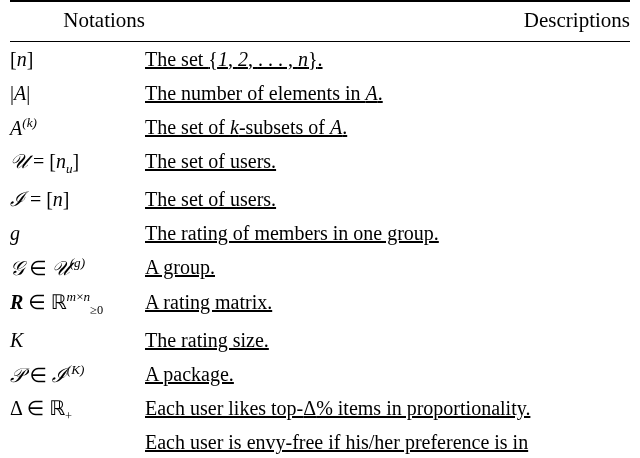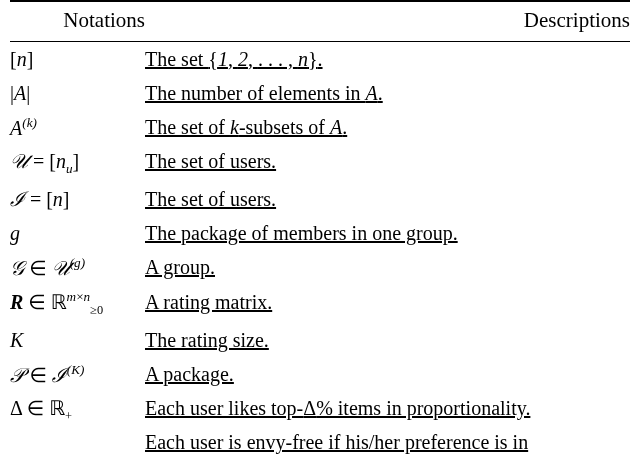--- a/index.html
+++ b/index.html
@@ -121,21 +121,21 @@
       <tr>
         <td class="notation"><span class="cal">𝒰</span> <span class="upr">=</span> <span class="upr">[</span><span class="math">n</span><sub class="sub">u</sub><span class="upr">]</span></td>
         <td class="desc">The set of users.</td>
       </tr>
       <tr>
         <td class="notation"><span class="cal">ℐ</span> <span class="upr">=</span> <span class="upr">[</span><span class="math">n</span><span class="upr">]</span></td>
         <td class="desc">The set of users.</td>
       </tr>
       <tr>
         <td class="notation"><span class="math">g</span></td>
-        <td class="desc">The package of members in one group.</td>
+        <td class="desc">The rating of members in one group.</td>
       </tr>
       <tr>
         <td class="notation"><span class="cal">𝒢</span> <span class="upr">∈</span> <span class="cal">𝒰</span><sup class="sup">(<span class="math">g</span>)</sup></td>
         <td class="desc">A group.</td>
       </tr>
       <tr>
         <td class="notation"><span class="bold-it">R</span> <span class="upr">∈</span> <span class="bb">ℝ</span><sup class="sup"><span class="math">m</span><span class="upr">×</span><span class="math">n</span></sup><sub class="subup">≥0</sub></td>
         <td class="desc">A rating matrix.</td>
       </tr>
       <tr>

